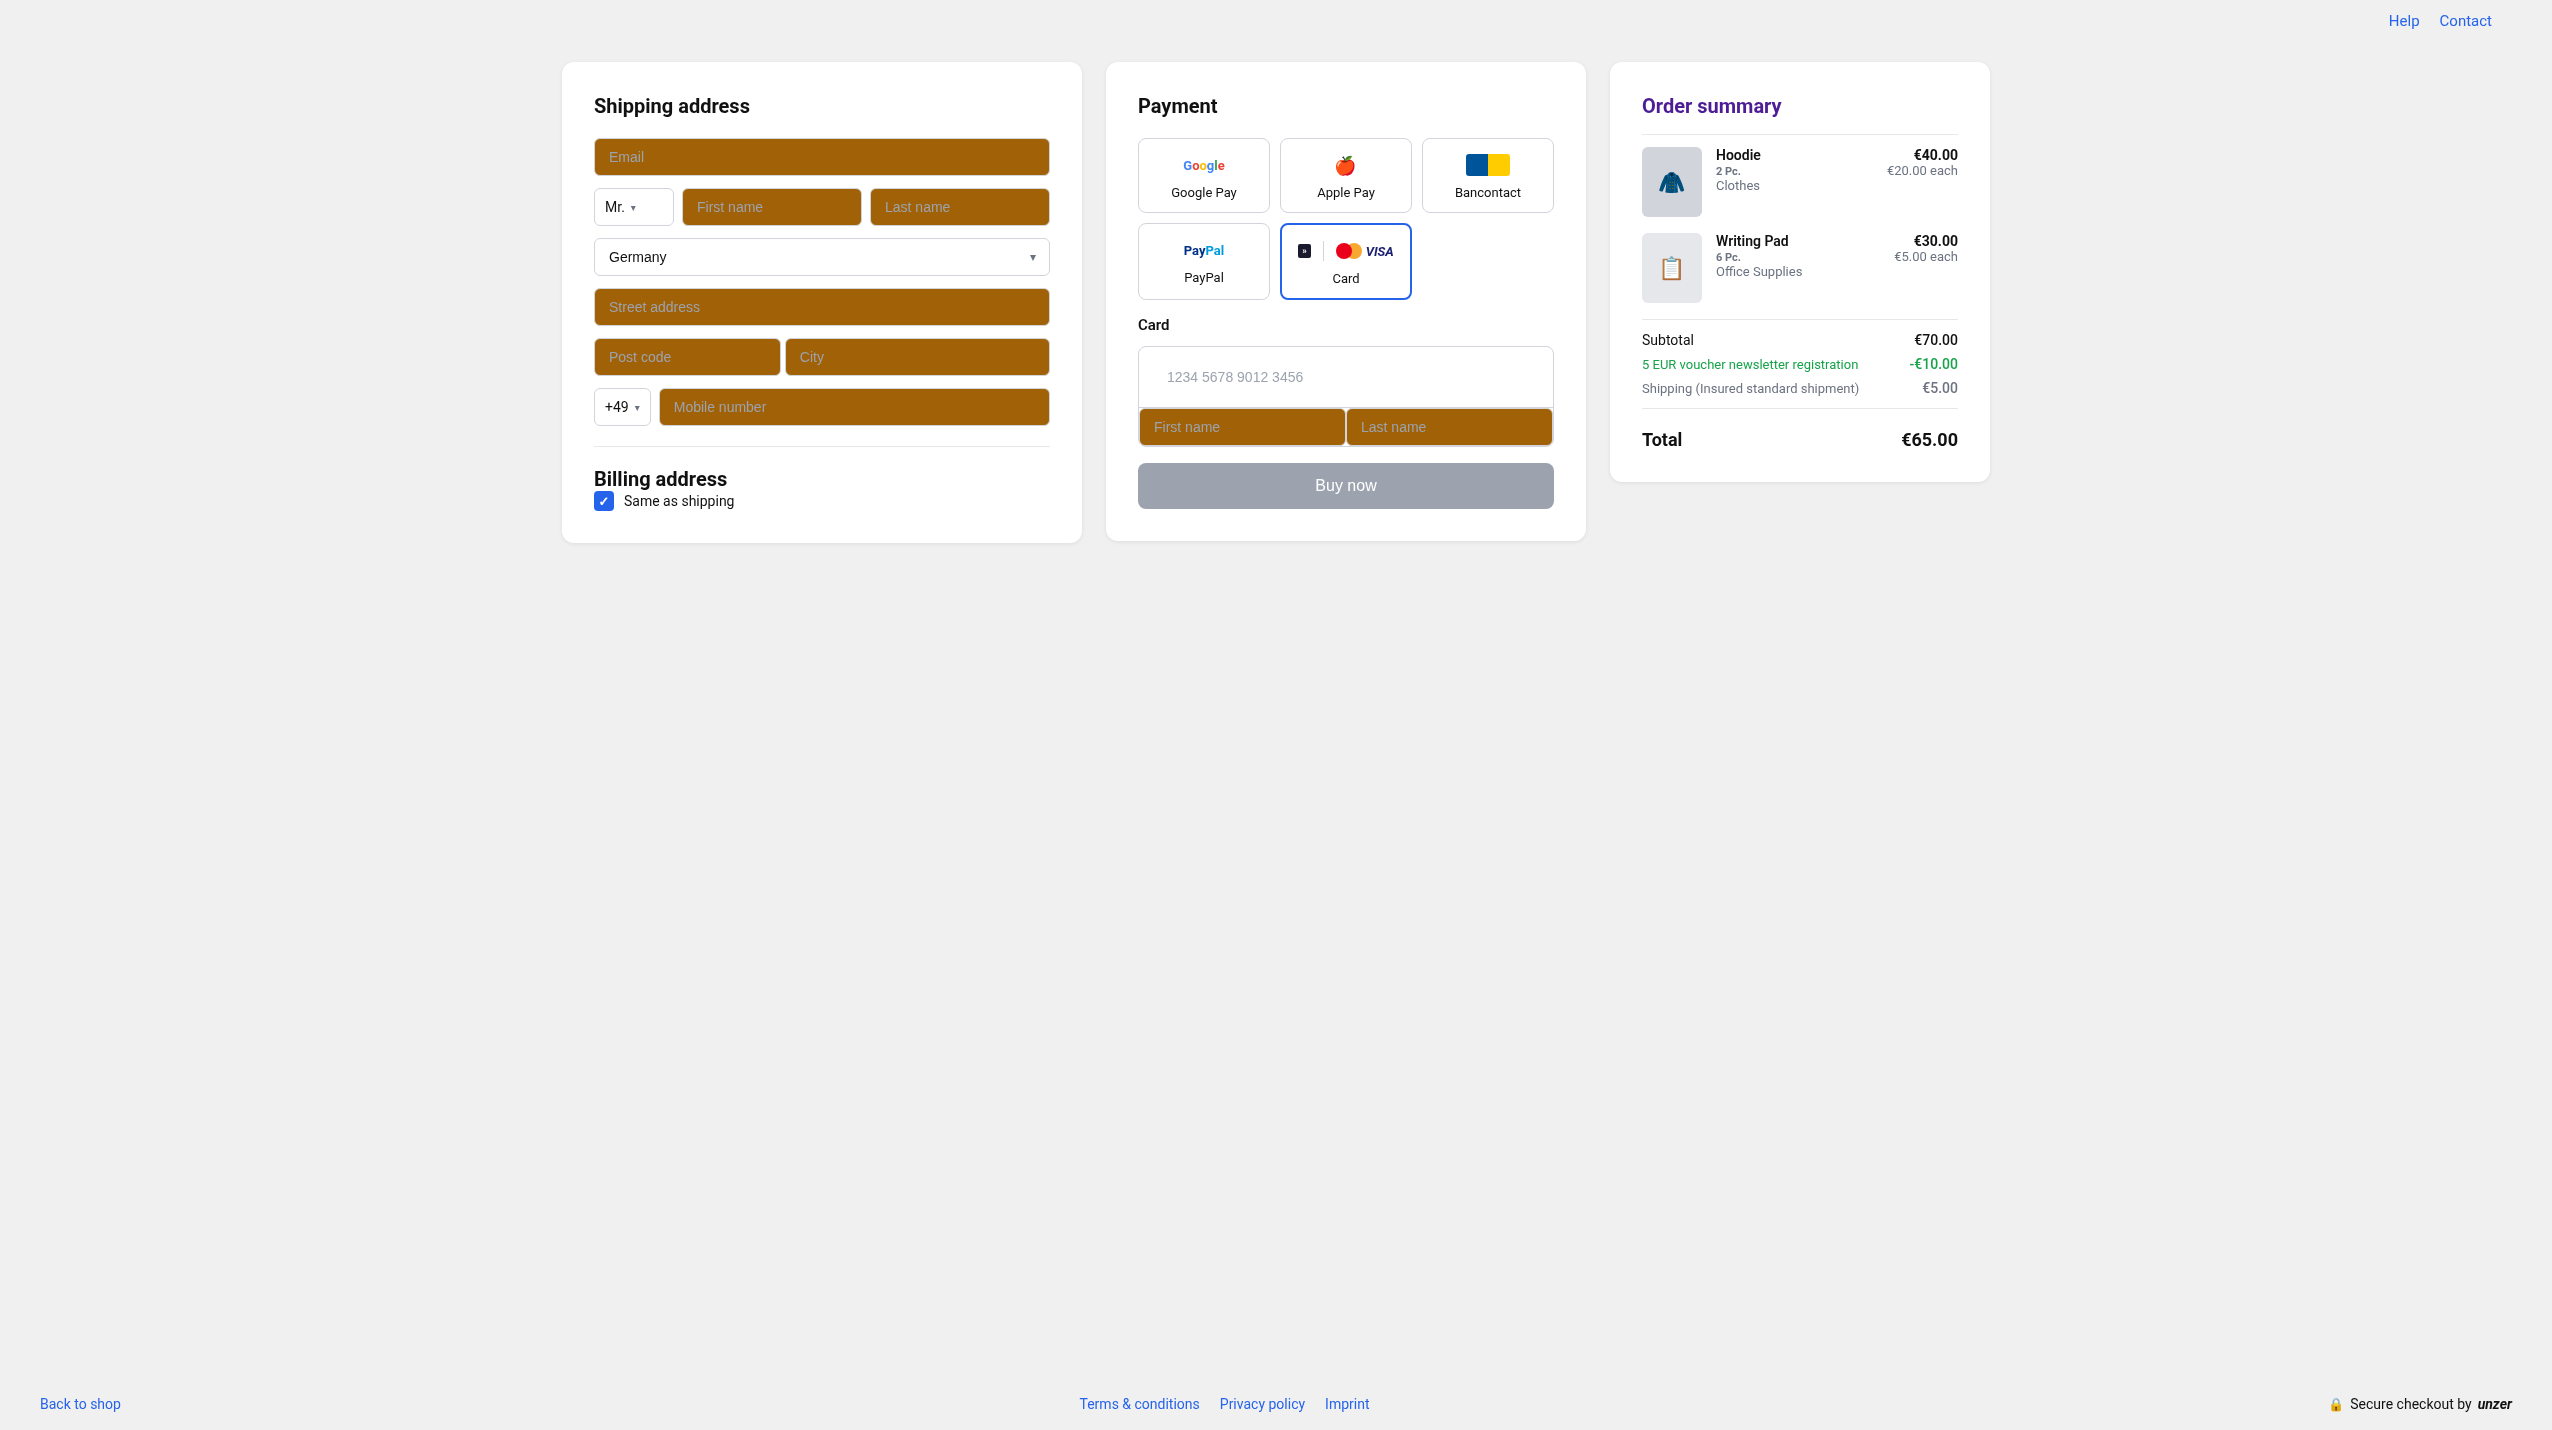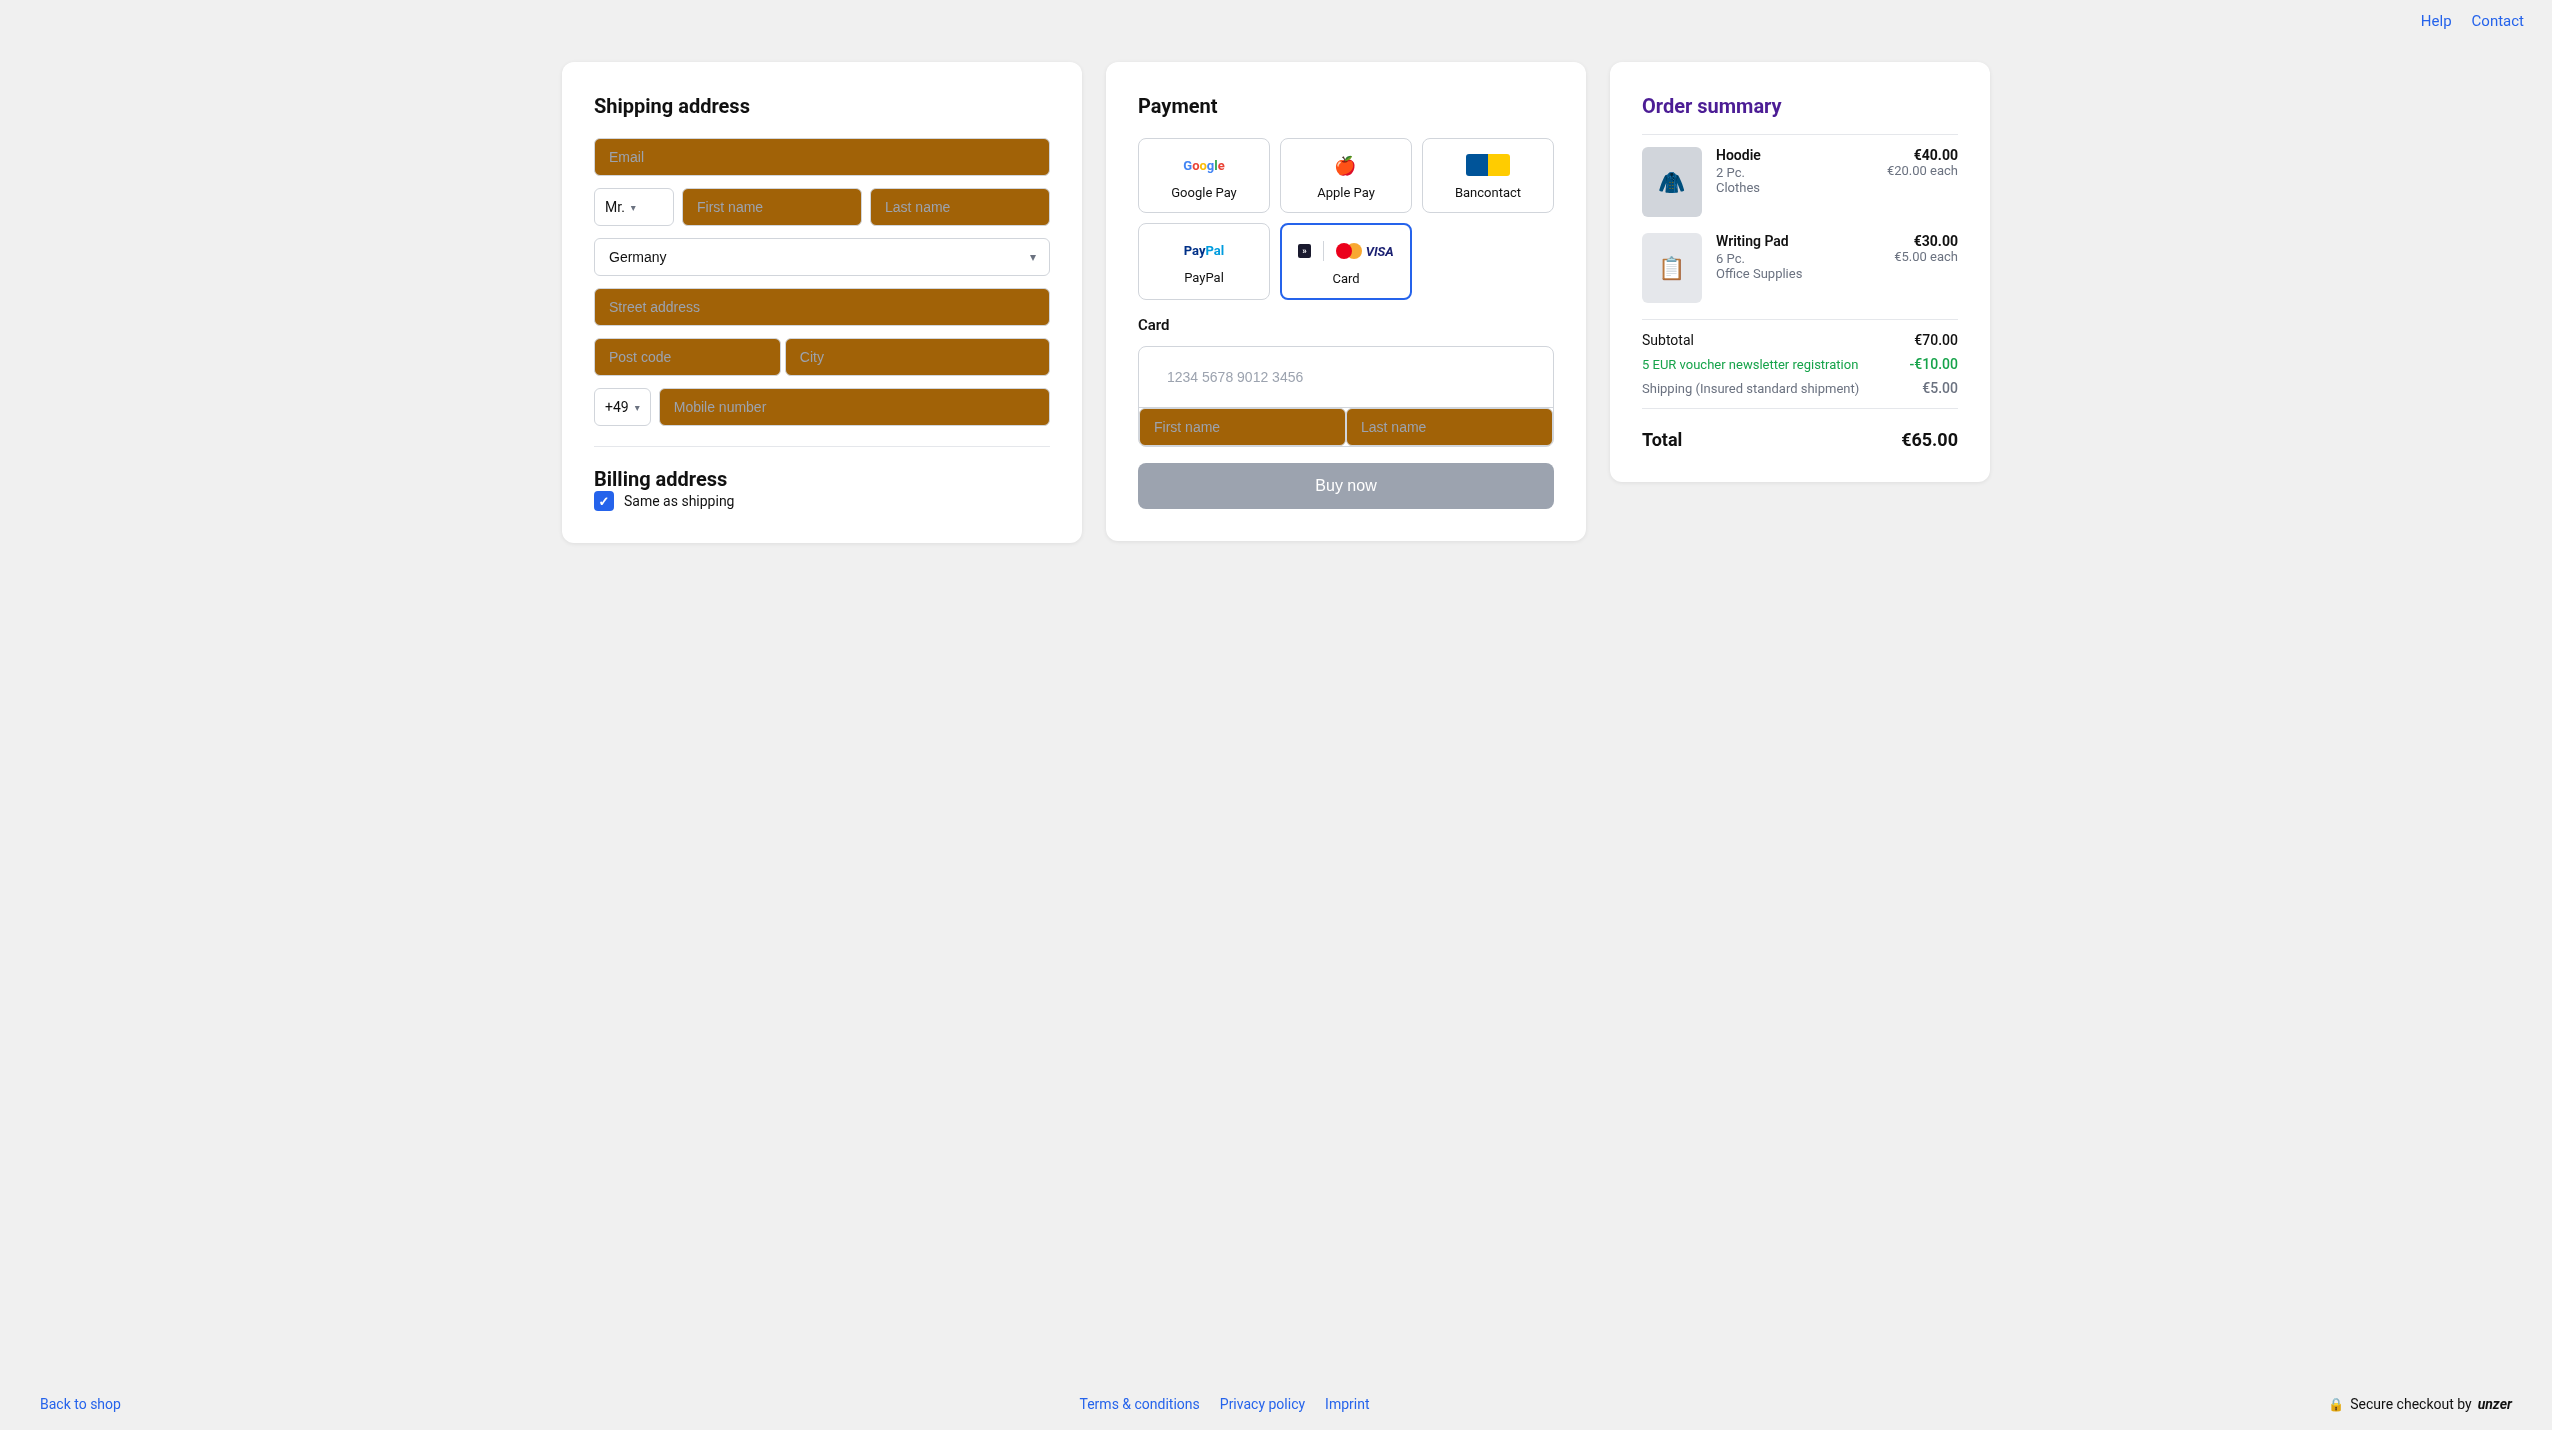--- a/index.html
+++ b/index.html
@@ -5,21 +5,21 @@
     * { box-sizing: border-box; margin: 0; padding: 0; }
     body {
       font-family: -apple-system, BlinkMacSystemFont, 'Segoe UI', Roboto, sans-serif;
       background: #f0f0f0;
       min-height: 100vh;
       display: flex;
       flex-direction: column;
     }
     .top-bar {
       background: #f0f0f0;
-      padding: 12px 28px;
+      padding: 12px 60px;
       display: flex;
       justify-content: flex-end;
       align-items: center;
       gap: 20px;
     }
     .top-bar a {
       color: #2563eb;
       text-decoration: none;
       font-size: 15px;
     }
@@ -325,22 +325,23 @@
     .order-item-info {
       flex: 1;
     }
     .order-item-name {
       font-size: 14px;
       font-weight: 600;
       color: #111;
       margin-bottom: 2px;
     }
     .order-item-qty {
-      font-size: 13px;
+      font-size: 11px;
       color: #6b7280;
+      font-weight: bold;
     }
     .order-item-category {
       font-size: 13px;
       color: #6b7280;
     }
     .order-item-price {
       text-align: right;
     }
     .order-item-price .total-price {
       font-size: 14px;

